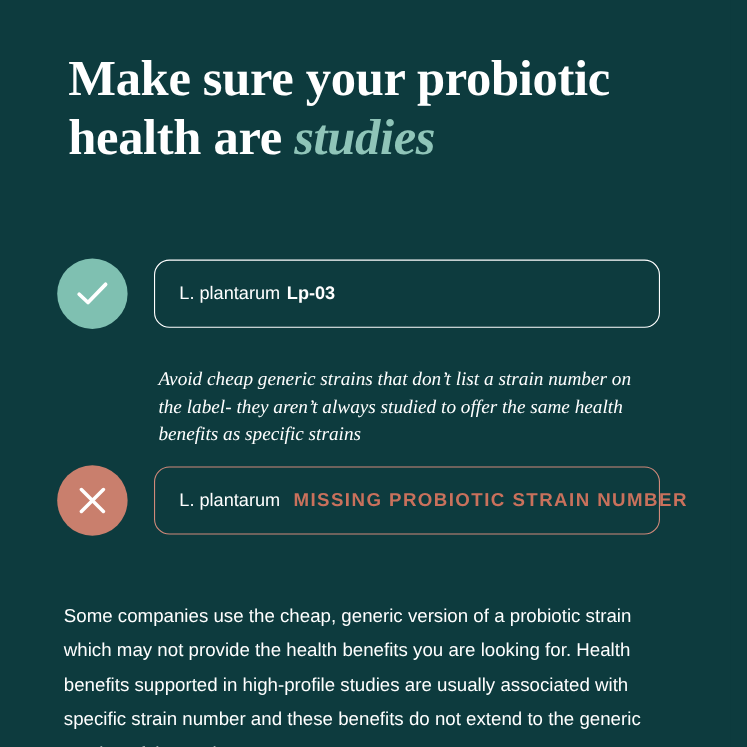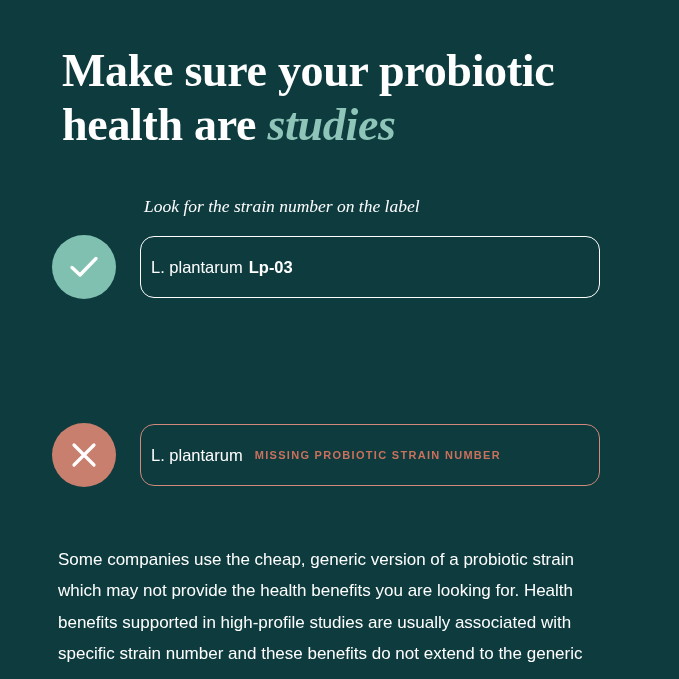--- a/index.html
+++ b/index.html
@@ -86,21 +86,21 @@
   
   .pill {
     position: absolute;
     left: 140px;
     width: 460px;
     height: 62px;
     border-radius: 14px;
     box-sizing: border-box;
     display: flex;
     align-items: center;
-    padding: 0 10px;
+    padding: 0 22px;
   }
   #pill-good {
     top: 236px;
     border: 1.6px solid #ffffff;
   }
   #pill-bad {
     top: 424px;
     border: 1.6px solid #d0897a;
   }
   .pill-strain {
@@ -111,21 +111,21 @@
   }
   .pill-code {
     font-size: 16.5px;
     color: #ffffff;
     font-weight: 700;
     margin-left: 6px;
     white-space: nowrap;
   }
   .pill-missing {
     margin-left: 12px;
-    font-size: 11px;
+    font-size: 17px;
     font-weight: 700;
     letter-spacing: 1.3px;
     color: #c9715c;
     white-space: nowrap;
   }
 
   
   #footnote {
     position: absolute;
     left: 58px;
@@ -140,33 +140,33 @@
 </head>
 <body>
 
 <div class="page">
 
   <div class="headline">
     <span>Make sure your probiotic</span><br>
     <span>health are </span><span class="accent">studies</span>
   </div>
 
-  <div class="caption" id="caption-good">Look for the strain number on the label</div>
 
   <div class="badge" id="badge-check">
     <svg width="30" height="24" viewBox="0 0 30 24" aria-hidden="true">
       <path d="M3 12.5 L11 20 L27 3.5" fill="none" stroke="#ffffff" stroke-width="3.4" stroke-linecap="round" stroke-linejoin="round"></path>
     </svg>
   </div>
 
   <div class="pill" id="pill-good">
     <span class="pill-strain">L. plantarum</span>
     <span class="pill-code">Lp-03</span>
   </div>
 
+  <div class="caption" id="caption-bad">Avoid cheap generic strains that don’t list a strain number on the label- they aren’t always studied to offer the same health benefits as specific strains</div>
 
   <div class="badge" id="badge-cross">
     <svg width="28" height="28" viewBox="0 0 28 28" aria-hidden="true">
       <path d="M4 4 L24 24 M24 4 L4 24" fill="none" stroke="#ffffff" stroke-width="3.2" stroke-linecap="round"></path>
     </svg>
   </div>
 
   <div class="pill" id="pill-bad">
     <span class="pill-strain">L. plantarum</span>
     <span class="pill-missing">MISSING PROBIOTIC STRAIN NUMBER</span>

